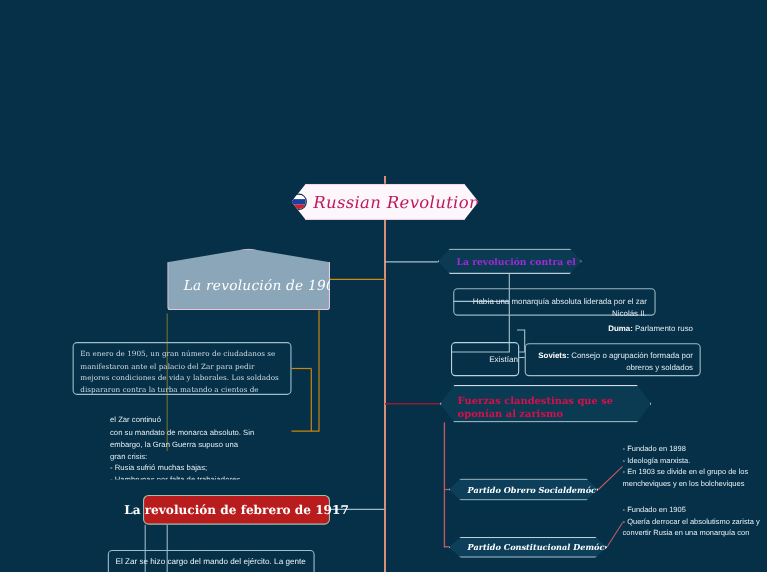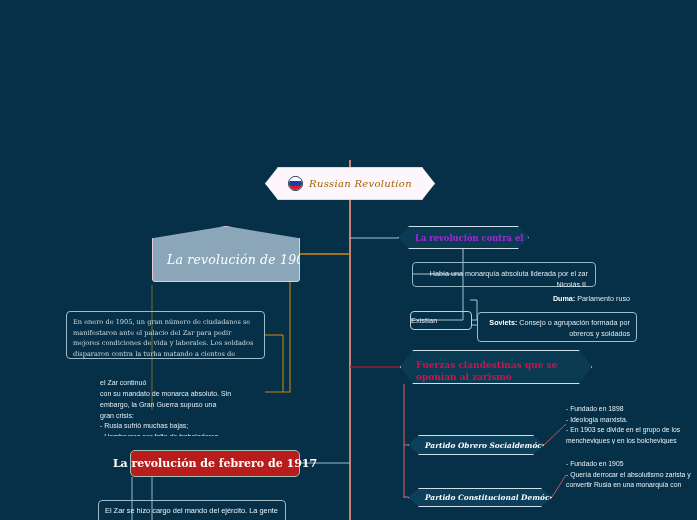--- a/index.html
+++ b/index.html
@@ -20,22 +20,22 @@
     left:265px;top:167px;width:170px;height:33px;
     background:#fdf7fb;
     border:1px solid #f3cfe4;
     display:flex;align-items:center;justify-content:center;gap:6px;
     -webkit-clip-path:polygon(0 50%,13px 0,calc(100% - 13px) 0,100% 50%,calc(100% - 13px) 100%,13px 100%);
     clip-path:polygon(0 50%,13px 0,calc(100% - 13px) 0,100% 50%,calc(100% - 13px) 100%,13px 100%);
   }
   .root-label{
     font-family:"DejaVu Serif", serif;
     font-style:italic;
-    font-size:10px;
-    color:#a16207;
+    font-size:15px;
+    color:#be185d;
     letter-spacing:.3px;
     white-space:nowrap;
   }
   .flag-icon{width:13px;height:13px;border-radius:50%;overflow:hidden;
     border:1px solid #0b2a40;flex:none;display:block;}
   .flag-icon i{display:block;height:33.4%;}
   .flag-w{background:#ffffff;}
   .flag-b{background:#1b3fa0;}
   .flag-r{background:#d0202e;}
 
@@ -114,23 +114,23 @@
     clip-path:polygon(0 50%,13px 0,calc(100% - 13px) 0,100% 50%,calc(100% - 13px) 100%,13px 100%);
     align-items:flex-end;
   }
   .n-fuerzas .lbl{
     font-family:"DejaVu Serif", serif;font-weight:bold;font-size:9px;
     color:#d4114b;padding-left:15px;padding-right:10px;line-height:1.35;
   }
 
   .n-monarquia{left:412px;top:262px;width:184px;height:25px;}
   .n-existian{
-    left:410px;top:311px;width:62px;height:19px;
+    left:410px;top:311px;width:62px;height:31px;
     border:1px solid #b9d2de;border-radius:4px;background:transparent;
-    display:flex;align-items:center;justify-content:flex-start;
+    display:flex;align-items:center;justify-content:flex-end;
   }
   .n-existian .lbl{font-size:7.4px;color:#e4eef3;}
 
   .n-duma{left:470px;top:293px;width:160px;height:14px;border:none;padding:0;}
   .n-soviets{left:477px;top:312px;width:160px;height:30px;
     border:1px solid #9fbccb;border-radius:4px;padding:4px 6px;box-sizing:border-box;}
   .kw{font-weight:bold;color:#ffffff;}
 
   
   .pill{

